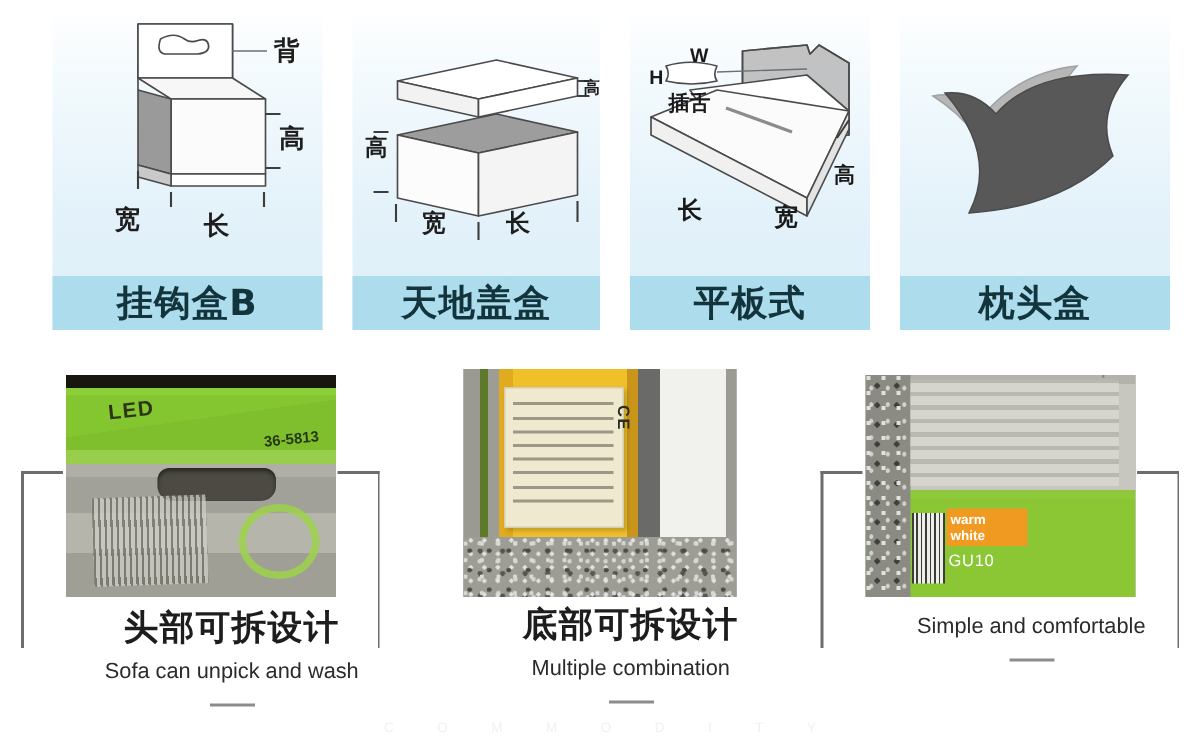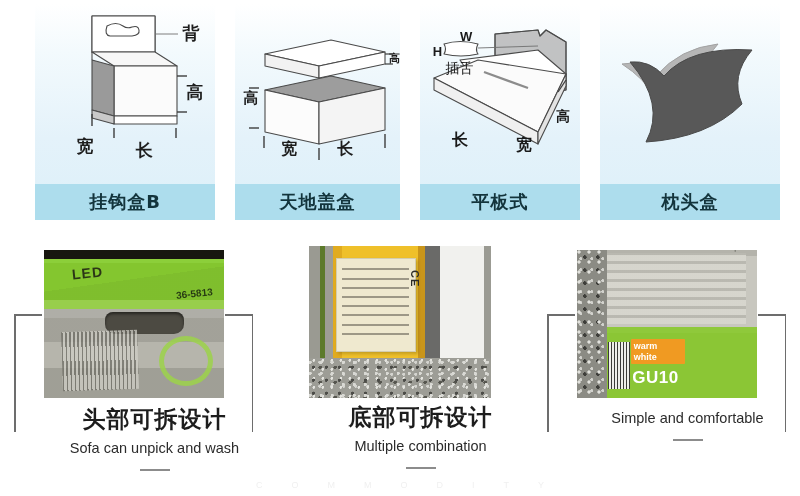--- a/index.html
+++ b/index.html
@@ -20,21 +20,21 @@
     position:absolute; top:4px; height:216px;
     background:linear-gradient(to bottom,#ffffff 0%,#f3fafd 22%,#e4f2fa 62%,#dcf0f9 100%);
     display:flex; flex-direction:column; align-items:stretch;
   }
   .box-panel .figure {
     flex:1 1 auto; position:relative; overflow:hidden;
   }
   .box-panel .caption {
     height:36px; background:#addded;
     display:flex; align-items:center; justify-content:center;
-    color:#13343c; font-size:18px; font-weight:700;
+    color:#13343c; font-size:24px; font-weight:700;
     letter-spacing:1px;
     font-family:"DejaVu Sans","Liberation Sans",sans-serif;
   }
   #panel-hook-box   { left:35px;  width:180px; }
   #panel-lid-box    { left:235px; width:165px; }
   #panel-flat-box   { left:420px; width:160px; }
   #panel-pillow-box { left:600px; width:180px;text-align:right; }
 
   .figure svg { position:absolute; left:0; top:0; width:100%; height:100%; }
 
@@ -207,21 +207,21 @@
   .ph-gu10 .orangetag {
     position:absolute; left:30%; top:60%; width:30%; height:17%;
     background:#f09a22; border-radius:1px;
   }
   .ph-gu10 .orangetag span {
     position:absolute; left:6%; top:8%; color:#fff; font-size:9px;
     font-weight:700; line-height:11px;
   }
   .ph-gu10 .gu10 {
     position:absolute; left:31%; top:80%; color:#fff;
-    font-size:17px; font-weight:700; letter-spacing:.5px;
+    font-size:11px; font-weight:400; letter-spacing:.5px;
   }
   .ph-gu10 .barcode2 {
     position:absolute; left:17.5%; top:62%; width:12%; height:32%;
     background:repeating-linear-gradient(90deg,#3c3c38 0 1px,#efefea 1px 3px);
   }
   .ph-gu10 .vlight {
     position:absolute; right:10%; top:3%; color:#7a7a72;
     font-size:13px; font-weight:700; transform:rotate(90deg);
     transform-origin:right top; opacity:.8; letter-spacing:2px;
   }
@@ -298,21 +298,21 @@
           <path d="M14 74 L58 56 L146 70 L118 128 Z" fill="#fbfbfb"></path>
           <path d="M14 74 L118 128 L118 140 L14 86 Z" fill="#f0f0f0"></path>
           <path d="M118 128 L146 70 L146 82 L118 140 Z" fill="#e3e3e3"></path>
           <path d="M64 68 L108 84" stroke-width="2.2" stroke="#8c8c8c"></path>
         </g>
         <line x1="58" y1="44" x2="118" y2="42" stroke="#6f6f6f" stroke-width="0.9"></line>
         <line x1="146" y1="76" x2="138" y2="88" stroke="#3d3d3d" stroke-width="1.3"></line>
       </svg>
       <span style="position:absolute;left:25%;top:14%;font-size:13px;font-weight:700;color:#1a1a1a;font-family:'Liberation Sans',sans-serif;">W</span>
       <span style="position:absolute;left:8%;top:22%;font-size:13px;font-weight:700;color:#1a1a1a;font-family:'Liberation Sans',sans-serif;">H</span>
-      <span style="position:absolute;left:16%;top:31%;font-size:14px;font-weight:400;color:#1a1a1a;font-family:'DejaVu Sans',sans-serif;">插舌</span>
+      <span style="position:absolute;left:16%;top:31%;font-size:14px;font-weight:700;color:#1a1a1a;font-family:'DejaVu Sans',sans-serif;">插舌</span>
       <span style="position:absolute;left:20%;top:70%;font-size:16px;font-weight:700;color:#1a1a1a;font-family:'DejaVu Sans',sans-serif;">长</span>
       <span style="position:absolute;left:60%;top:73%;font-size:16px;font-weight:700;color:#1a1a1a;font-family:'DejaVu Sans',sans-serif;">宽</span>
       <span style="position:absolute;left:85%;top:58%;font-size:14px;font-weight:700;color:#1a1a1a;font-family:'DejaVu Sans',sans-serif;">高</span>
     </div>
     <div class="caption">平板式</div>
   </div>
 
   <div class="box-panel" id="panel-pillow-box">
     <div class="figure">
       <svg viewBox="0 0 180 180" preserveAspectRatio="xMidYMid meet">

